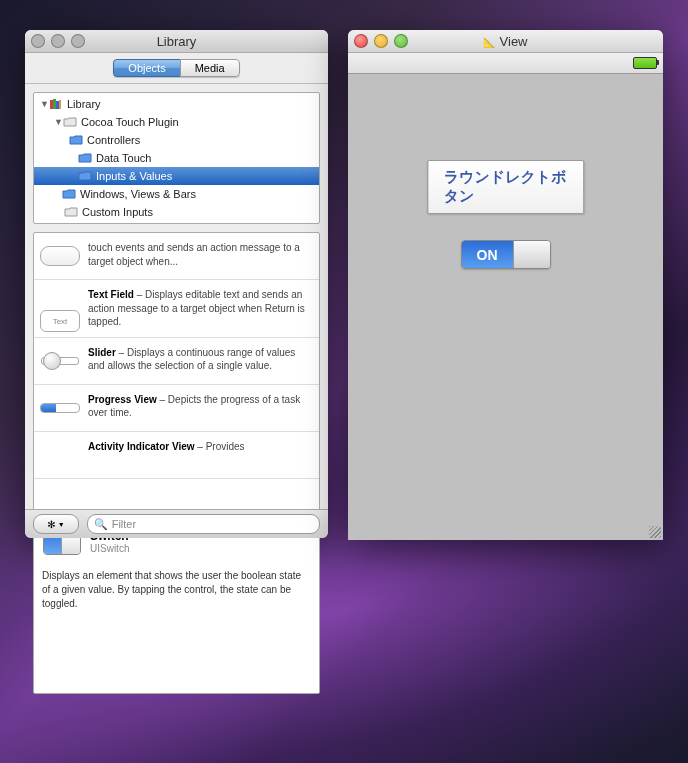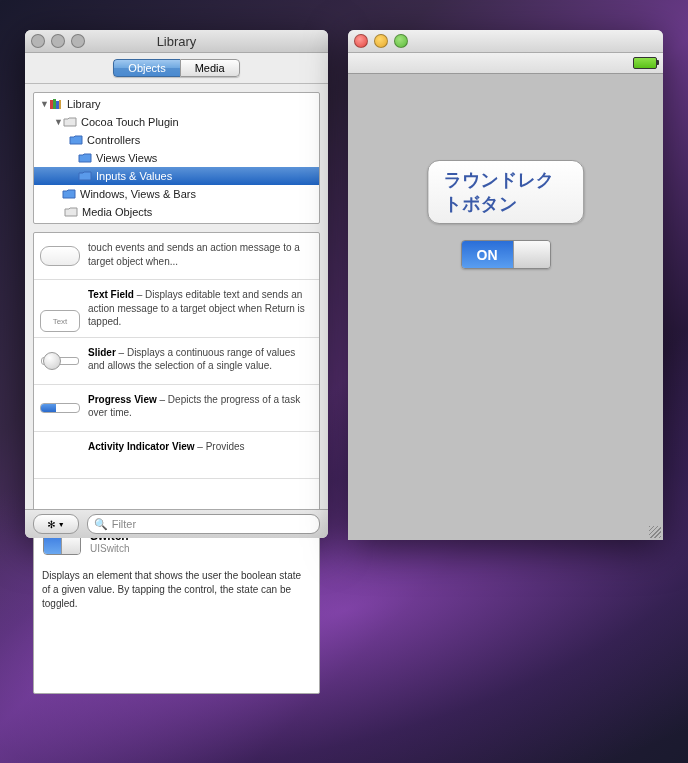--- a/index.html
+++ b/index.html
@@ -306,23 +306,23 @@
   background: #c0c0c0;
 }
 
 .round-button {
   position: absolute;
   left: 50%;
   top: 86px;
   transform: translateX(-50%);
   background: linear-gradient(#ffffff, #f0f0f0);
   border: 1px solid #999;
-  border-radius: 12px;
+  border-radius: 2px;
   padding: 7px 16px;
-  font-size: 18px;
+  font-size: 15px;
   color: #3a5aa8;
   font-weight: bold;
   box-shadow: 0 1px 2px rgba(0,0,0,0.15);
 }
 
 .ui-switch {
   position: absolute;
   left: 50%;
   top: 166px;
   transform: translateX(-50%);
@@ -482,21 +482,21 @@
             </svg>
         </span>
         <span>Controllers</span>
       </div>
       <div class="tree-row" style="padding-left:44px">
         <span class="tree-icon">
           <svg viewBox="0 0 14 14">
               <path d="M1 4 L5 4 L6 3 L13 3 L13 11 L1 11 Z" fill="#5a9aea" stroke="#3a6aba"></path>
             </svg>
         </span>
-        <span>Views Views</span>
+        <span>Data Touch</span>
       </div>
       <div class="tree-row selected" style="padding-left:44px">
         <span class="tree-icon">
           <svg viewBox="0 0 14 14">
               <path d="M1 4 L5 4 L6 3 L13 3 L13 11 L1 11 Z" fill="#5a9aea" stroke="#3a6aba"></path>
             </svg>
         </span>
         <span>Inputs &amp; Values</span>
       </div>
       <div class="tree-row" style="padding-left:28px">
@@ -506,21 +506,21 @@
             </svg>
         </span>
         <span>Windows, Views &amp; Bars</span>
       </div>
       <div class="tree-row" style="padding-left:30px">
         <span class="tree-icon">
           <svg viewBox="0 0 14 14">
               <path d="M1 4 L5 4 L6 3 L13 3 L13 11 L1 11 Z" fill="#e8e8e8" stroke="#999"></path>
             </svg>
         </span>
-        <span>Media Objects</span>
+        <span>Custom Inputs</span>
       </div>
     </div>
   </div>
 
   <div class="item-list-panel">
     <div class="item-list">
       <div class="list-item">
         <div class="item-icon">
             <div class="mini-button"></div>
           </div>
@@ -584,20 +584,21 @@
   </div>
 </div>
 
 <div class="window view-window">
   <div class="titlebar">
     <div class="traffic-lights">
       <div class="tl tl-close"></div>
       <div class="tl tl-min"></div>
       <div class="tl tl-zoom"></div>
     </div>
+    <div class="titletext"><span style="font-size:10px">📐</span> <span>View</span></div>
   </div>
   <div class="status-bar">
     <div class="battery"></div>
   </div>
   <div class="canvas">
     <div class="round-button">ラウンドレクトボタン</div>
     <div class="ui-switch">
       <div class="switch-on">ON</div>
       <div class="switch-knob"></div>
     </div>

